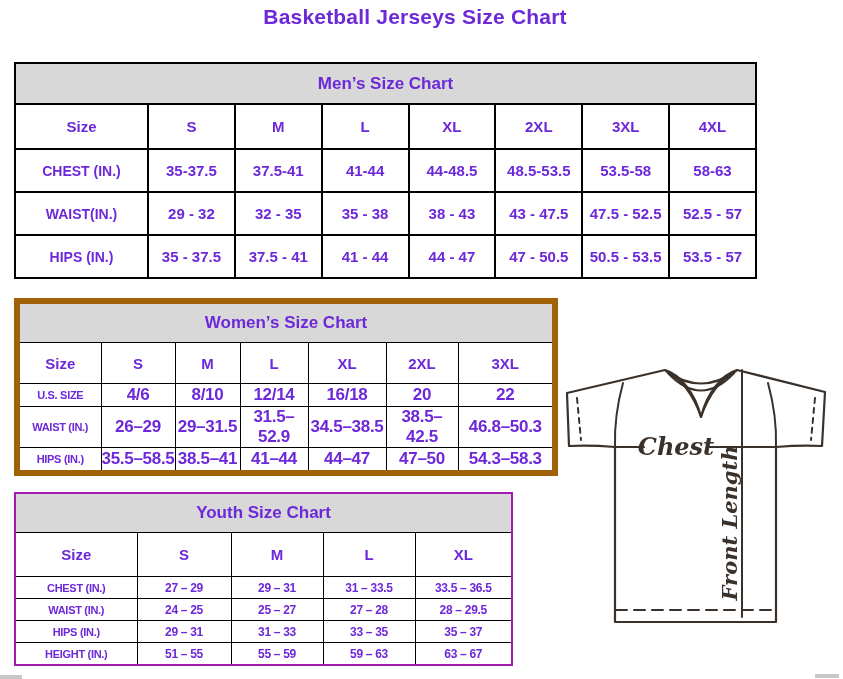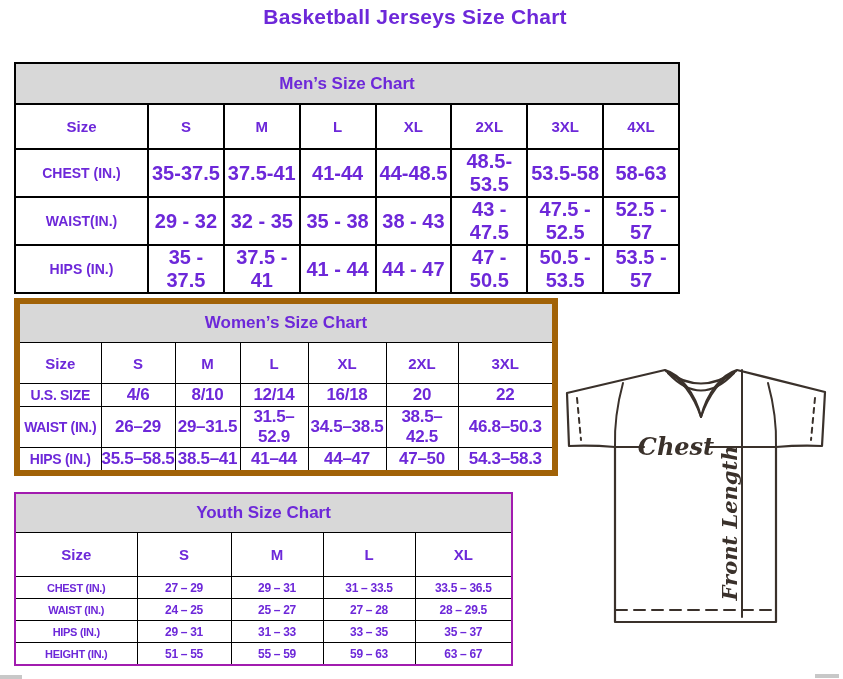--- a/index.html
+++ b/index.html
@@ -25,33 +25,33 @@
     border-collapse: collapse;
     table-layout: fixed;
     text-align: center;
     font-weight: bold;
     background: #fff;
   }
   table.tbl th, table.tbl td { border: 1px solid #000; padding: 0; vertical-align: middle; }
   table.tbl .title-row th { background: #d8d8d8; font-size: 17px; }
 
   
-  table.tbl-men { left: 14px; top: 62px; width: 666px; }
+  table.tbl-men { left: 14px; top: 62px; width: 743px; }
   table.tbl-men th, table.tbl-men td { border-width: 2px; }
   table.tbl-men .title-row th { height: 39px; }
   table.tbl-men .size-row th { height: 43px; font-size: 15px; }
-  table.tbl-men .data-row th, table.tbl-men .data-row td { height: 41px; font-size: 20px; }
+  table.tbl-men .data-row th, table.tbl-men .data-row td { height: 41px; font-size: 15px; }
   table.tbl-men .data-row th { font-size: 14px; }
 
   
   table.tbl-women { left: 14px; top: 298px; width: 538px; border: 6px solid #a16207; }
   table.tbl-women .title-row th { height: 38px; font-size: 17px; }
   table.tbl-women .size-row th { height: 40px; font-size: 15px; }
   table.tbl-women .data-row th, table.tbl-women .data-row td { height: 22px; font-size: 17px; letter-spacing: -0.3px; }
-  table.tbl-women .data-row th { font-size: 14px; }
+  table.tbl-women .data-row th { font-size: 11px; }
 
   
   table.tbl-youth { left: 14px; top: 492px; width: 497px; border: 2px solid #a21caf; }
   table.tbl-youth .title-row th { height: 38px; font-size: 17px; }
   table.tbl-youth .size-row th { height: 43px; font-size: 15px; }
   table.tbl-youth .data-row th, table.tbl-youth .data-row td { height: 21px; font-size: 12px; letter-spacing: -0.3px; }
   table.tbl-youth .data-row th { font-size: 11px; }
 
   .jersey-diagram {
     position: absolute;

